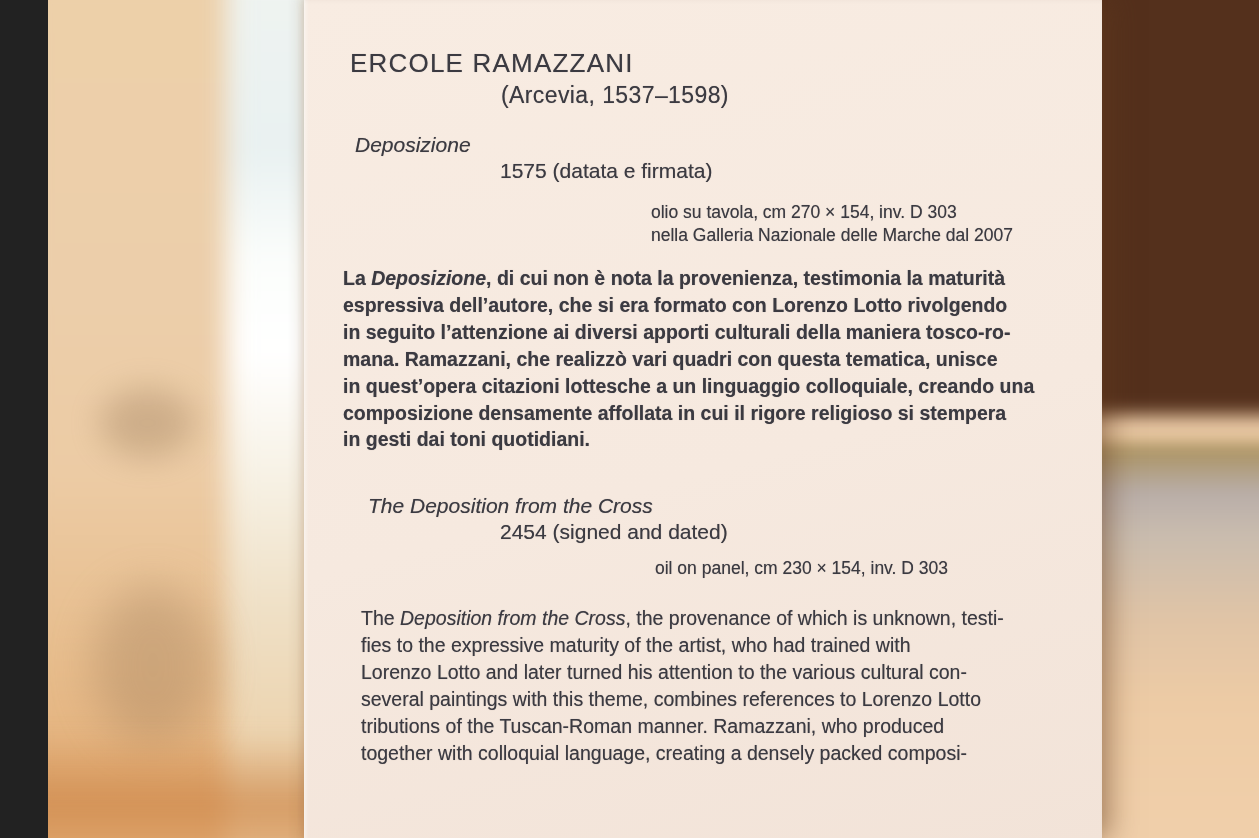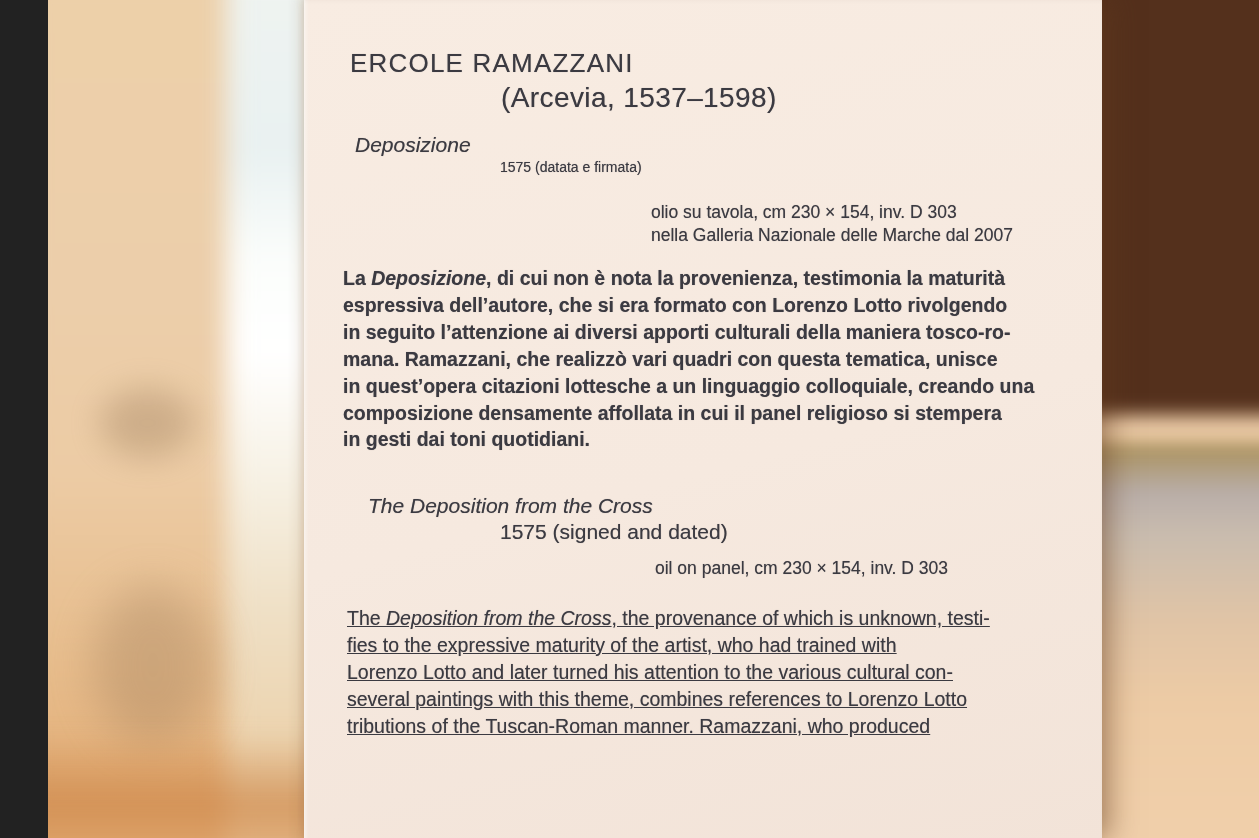--- a/index.html
+++ b/index.html
@@ -43,31 +43,31 @@
   .card{position:absolute;left:256px;top:-8px;width:798px;height:854px;
     background:linear-gradient(165deg,#f8ece2 0%,#f6e9df 55%,#f2e3d8 100%);
     box-shadow:-5px 0 12px -4px rgba(140,95,55,.38),16px 0 26px -8px rgba(100,60,30,.5),
       inset 0 10px 10px -8px rgba(60,40,30,.28),inset 3px 0 4px -2px rgba(255,255,255,.8);
     color:#3b3a41;}
   .card *{position:absolute;white-space:nowrap;
     text-shadow:0 0 .7px rgba(59,58,65,.55);}
   .card .it{position:static;font-style:italic;}
   .card .up{position:static;font-style:normal;}
   .artist{left:46px;top:56px;font-size:26px;letter-spacing:1.2px;}
-  .dates{left:197px;top:90px;font-size:28px;letter-spacing:.4px;}
+  .dates{left:197px;top:90px;font-size:23px;letter-spacing:.4px;}
   .title-it{left:51px;top:141px;font-size:21px;font-style:italic;}
-  .date-it{left:196px;top:167px;font-size:14px;text-align:right;}
+  .date-it{left:196px;top:167px;font-size:21px;text-align:right;}
   .tech-it{left:347px;top:209px;font-size:17.5px;line-height:23px;}
   .tech-it div{position:static;}
   .para-it{left:39px;top:273px;font-size:19.5px;line-height:26.9px;font-weight:bold;}
   .para-it .line{position:static;}
   .title-en{left:64px;top:502px;font-size:21px;font-style:italic;}
   .date-en{left:196px;top:528px;font-size:21px;}
   .tech-en{left:351px;top:566px;font-size:17.5px;text-align:right;}
-  .para-en{left:43px;top:613px;font-size:19.5px;line-height:26.9px;text-decoration:underline;}
+  .para-en{left:57px;top:613px;font-size:19.5px;line-height:26.9px;}
   .para-en .line{position:static;}
 </style>
 </head>
 <body>
 
 <div class="stage">
 
   <div class="bg-left">
     <div class="wall-grad"></div>
     <div class="light-strip"></div>
@@ -84,41 +84,42 @@
 
   <div class="card">
 
     <div class="artist">ERCOLE RAMAZZANI</div>
     <div class="dates">(Arcevia, 1537–1598)</div>
 
     <div class="title-it">Deposizione</div>
     <div class="date-it">1575 (datata e firmata)</div>
 
     <div class="tech-it">
-      <div>olio su tavola, cm 230 × 154, inv. D 303</div>
+      <div>olio su tavola, cm 270 × 154, inv. D 303</div>
       <div>nella Galleria Nazionale delle Marche dal 2007</div>
     </div>
 
     <div class="para-it">
       <div class="line"><span class="up">La </span><span class="it">Deposizione</span><span class="up">, di cui non è nota la provenienza, testimonia la maturità</span></div>
       <div class="line">espressiva dell’autore, che si era formato con Lorenzo Lotto rivolgendo</div>
       <div class="line">in seguito l’attenzione ai diversi apporti culturali della maniera tosco-ro-</div>
       <div class="line">mana. Ramazzani, che realizzò vari quadri con questa tematica, unisce</div>
       <div class="line">in quest’opera citazioni lottesche a un linguaggio colloquiale, creando una</div>
-      <div class="line">composizione densamente affollata in cui il panel religioso si stempera</div>
+      <div class="line">composizione densamente affollata in cui il rigore religioso si stempera</div>
       <div class="line">in gesti dai toni quotidiani.</div>
     </div>
 
     <div class="title-en">The Deposition from the Cross</div>
-    <div class="date-en">1575 (signed and dated)</div>
+    <div class="date-en">2454 (signed and dated)</div>
 
     <div class="tech-en">oil on panel, cm 230 × 154, inv. D 303</div>
 
     <div class="para-en">
       <div class="line"><span class="up">The </span><span class="it">Deposition from the Cross</span><span class="up">, the provenance of which is unknown, testi-</span></div>
       <div class="line">fies to the expressive maturity of the artist, who had trained with</div>
       <div class="line">Lorenzo Lotto and later turned his attention to the various cultural con-</div>
       <div class="line">several paintings with this theme, combines references to Lorenzo Lotto</div>
       <div class="line">tributions of the Tuscan-Roman manner. Ramazzani, who produced</div>
+      <div class="line">together with colloquial language, creating a densely packed composi-</div>
     </div>
 
   </div>
 </div>
 
 </body></html>

